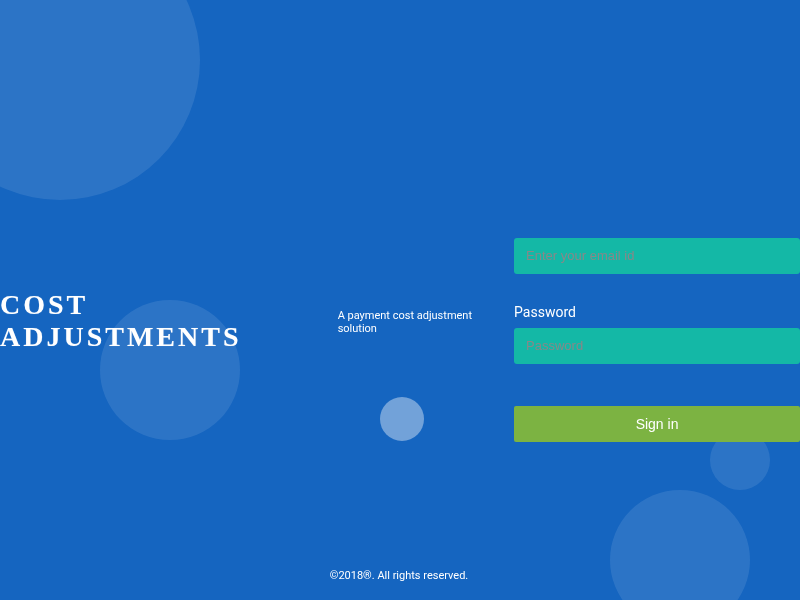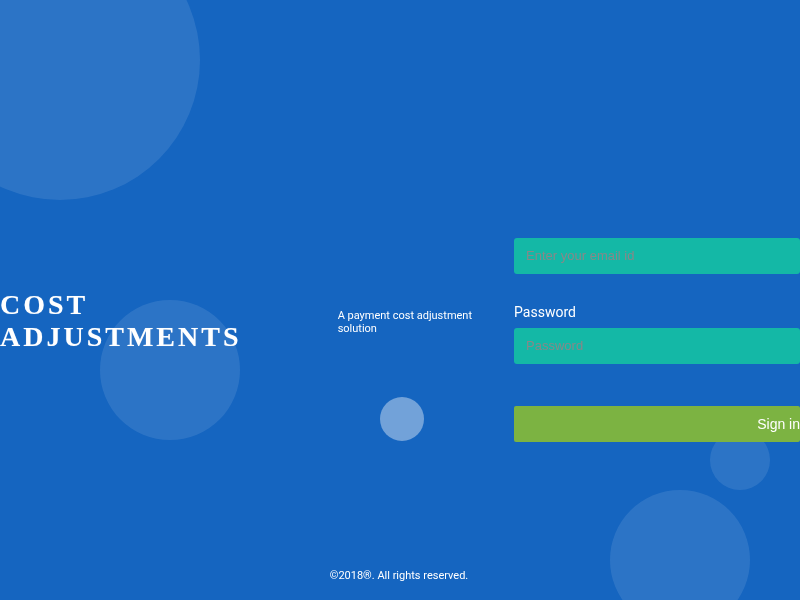--- a/index.html
+++ b/index.html
@@ -107,21 +107,20 @@
     .signin-btn {
       width: 100%;
       height: 36px;
       margin-top: 12px;
       background: #7cb342;
       color: #ffffff;
       border: none;
       font-size: 14px;
       cursor: pointer;
       border-radius: 2px;
-      text-align: right;
     }
     .footer {
       position: absolute;
       bottom: 18px;
       left: 0;
       right: 2px;
       text-align: center;
       color: #ffffff;
       font-size: 11px;
     }

